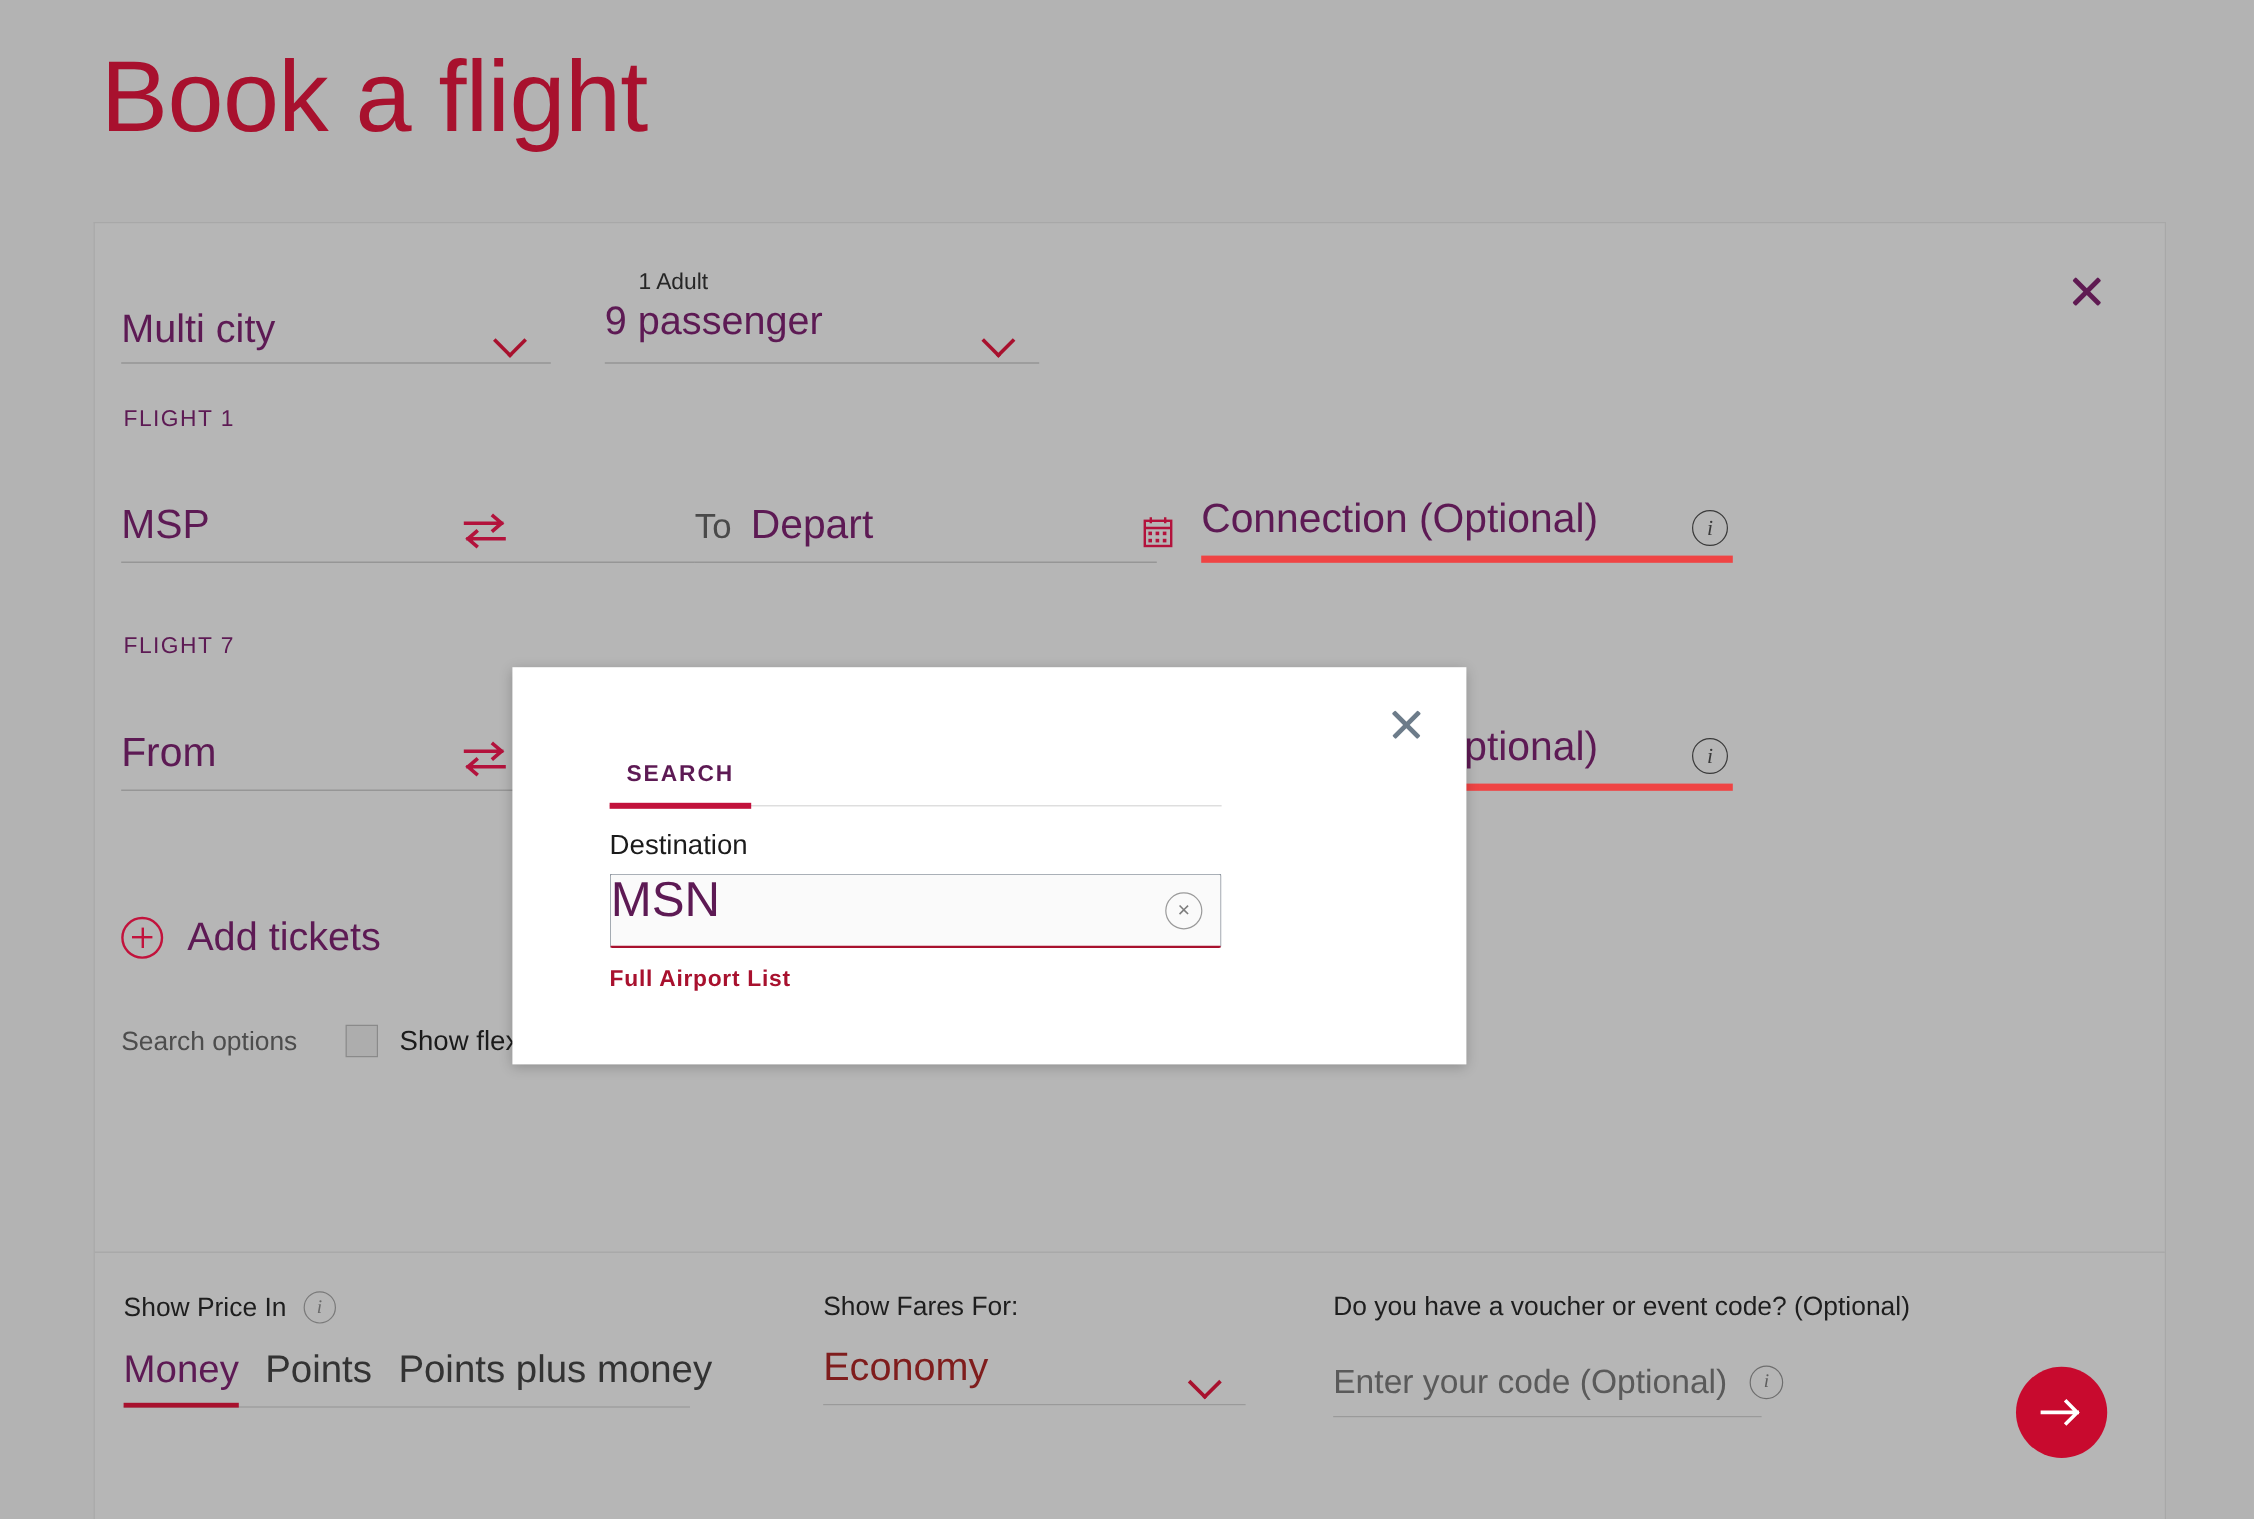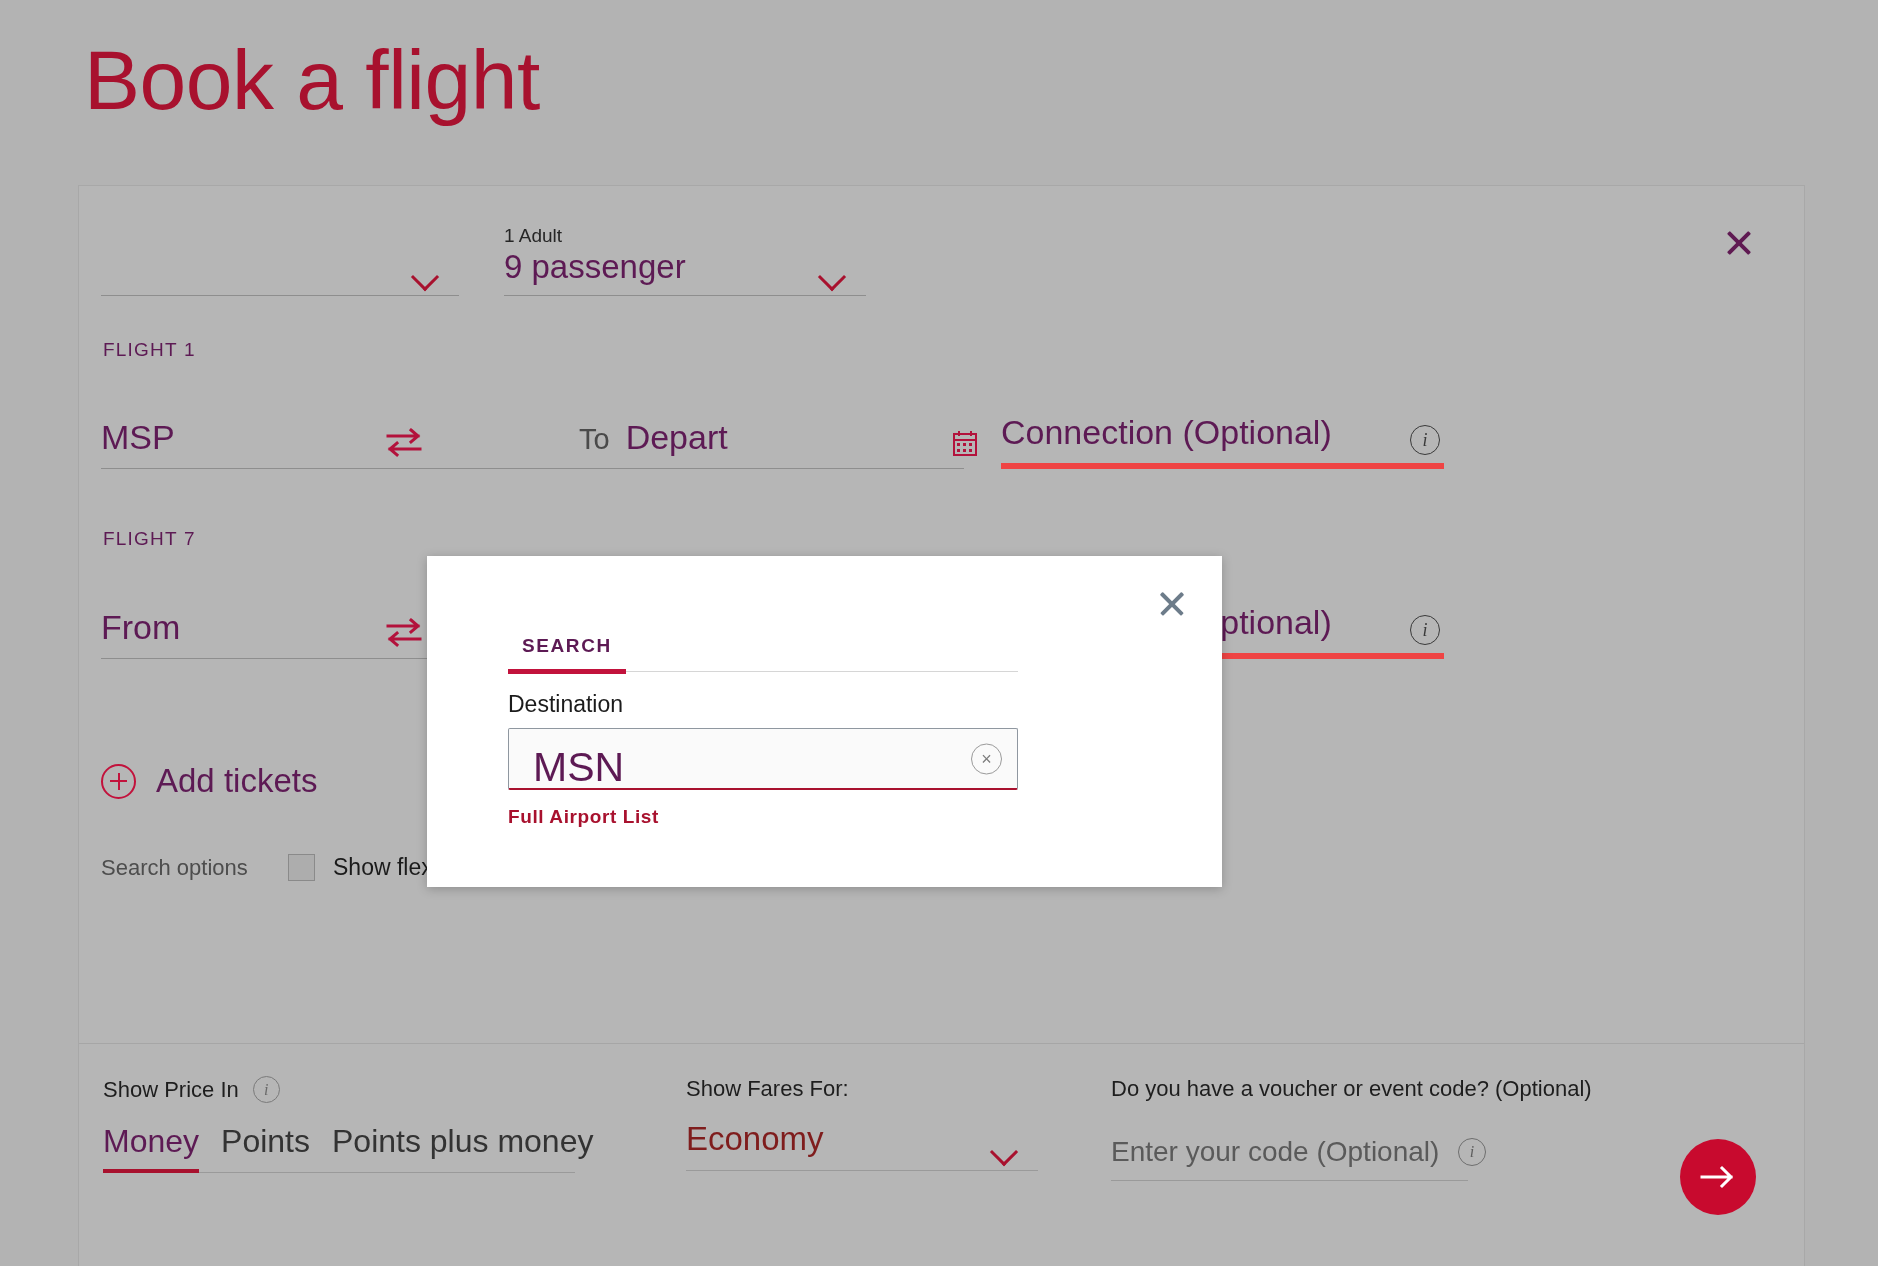--- a/index.html
+++ b/index.html
@@ -83,20 +83,21 @@
   }
 
   .field-select { width: 358px; }
   .field-pax    { width: 362px; }
 
   .field-minilabel {
     font-size: 19px;
     color: #262626;
     margin-bottom: -2px;
     line-height: 1.25;
+    margin-left: 28px;
   }
   .field-value {
     font-size: 33px;
     font-weight: 300;
     color: #5d1a54;
     line-height: 1.25;
     white-space: nowrap;
   }
   .field-value.spaced { padding-top: 29px; }
 
@@ -481,22 +482,22 @@
     margin-bottom: 10px;
   }
   .modal-input-wrap {
     position: relative;
     height: 62px;
     background: #fafafa;
     border: 1.8px solid #8f97a0;
     border-bottom: 2.5px solid #a8112e;
     border-radius: 2px;
     display: flex;
-    align-items: flex-end;
-    padding-left: 24px;
+    align-items: flex-start;
+    padding-left: 0;
   }
   .modal-input-value {
     font-size: 41px;
     font-weight: 300;
     color: #5d1a54;
     line-height: 1;
   }
   .clear-btn {
     position: absolute;
     right: 15px;
@@ -533,20 +534,21 @@
 
 <div class="booking-card">
 
   <div class="card-top">
 
     <div class="card-close"></div>
 
     <div class="row-top">
 
       <div class="field field-select">
+        <div class="field-value spaced">Multi city</div>
         <span class="chevron"></span>
       </div>
 
       <div class="field field-pax">
         <div class="field-minilabel">1 Adult</div>
         <div class="field-value">9 passenger</div>
         <span class="chevron"></span>
       </div>
 
     </div>

